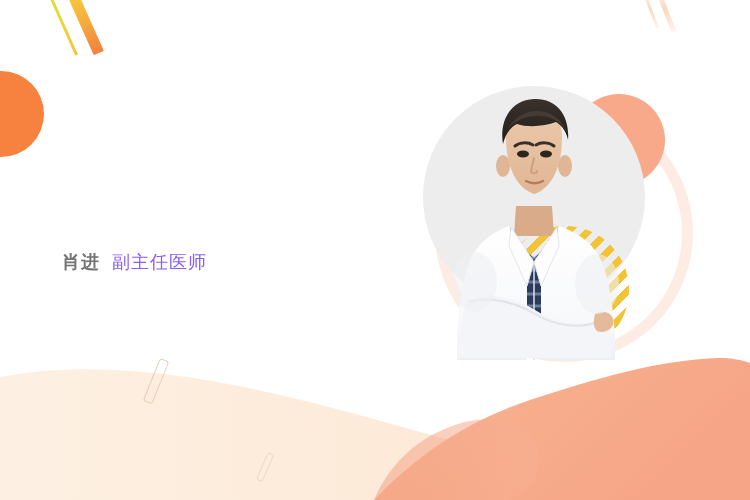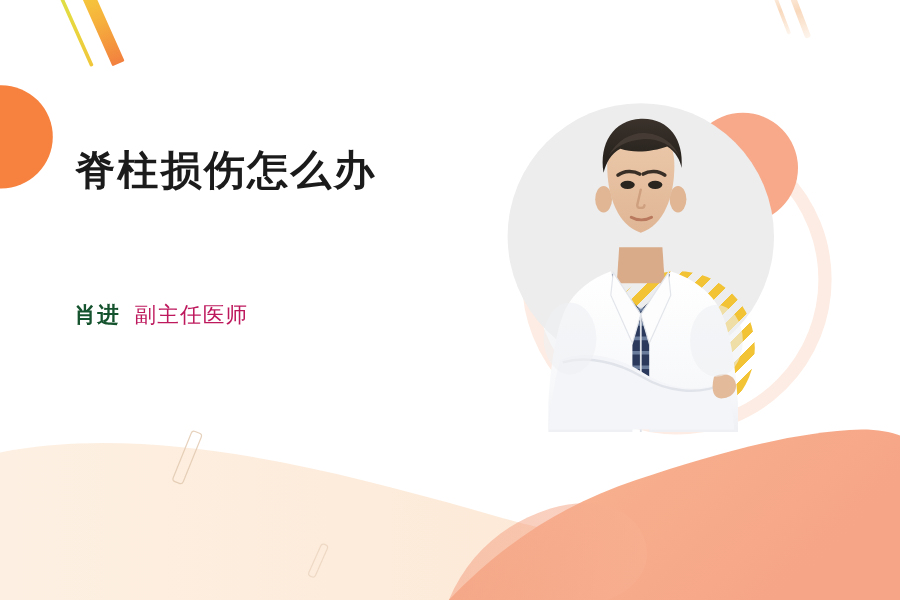--- a/index.html
+++ b/index.html
@@ -172,25 +172,25 @@
     position: absolute;
     left: 62px;
     white-space: nowrap;
     font-size: 18px;
     letter-spacing: 1px;
   }
   .line-name { top: 250px; }
   .line-hosp { top: 291px; }
   .doc-name {
     font-weight: 700;
-    color: #14532d;
+    color: #737373;
   }
   .doc-title {
     font-weight: 400;
-    color: #be185d;
+    color: #8b5cf6;
     margin-left: 12px;
   }
   .hosp-name {
     font-weight: 400;
     color: #f2977a;
   }
   .hosp-dept {
     font-weight: 400;
     color: #f2977a;
     margin-left: 12px;
@@ -230,21 +230,20 @@
   <div class="stripe stripe-thick"></div>
 
   <div class="fstripe fstripe-a"></div>
   <div class="fstripe fstripe-b"></div>
 
   <div class="obar"></div>
   <div class="obar-b"></div>
 
   <div class="orange-circle"></div>
 
-  <div class="title">脊柱损伤怎么办</div>
 
   <div class="doc-line line-name">
     <span class="doc-name">肖进</span><span class="doc-title">副主任医师</span>
   </div>
 
 
   <div class="portrait-wrap">
     <div class="peach-ring"></div>
     <div class="salmon-blob"></div>
     <div class="gray-circle"></div>

